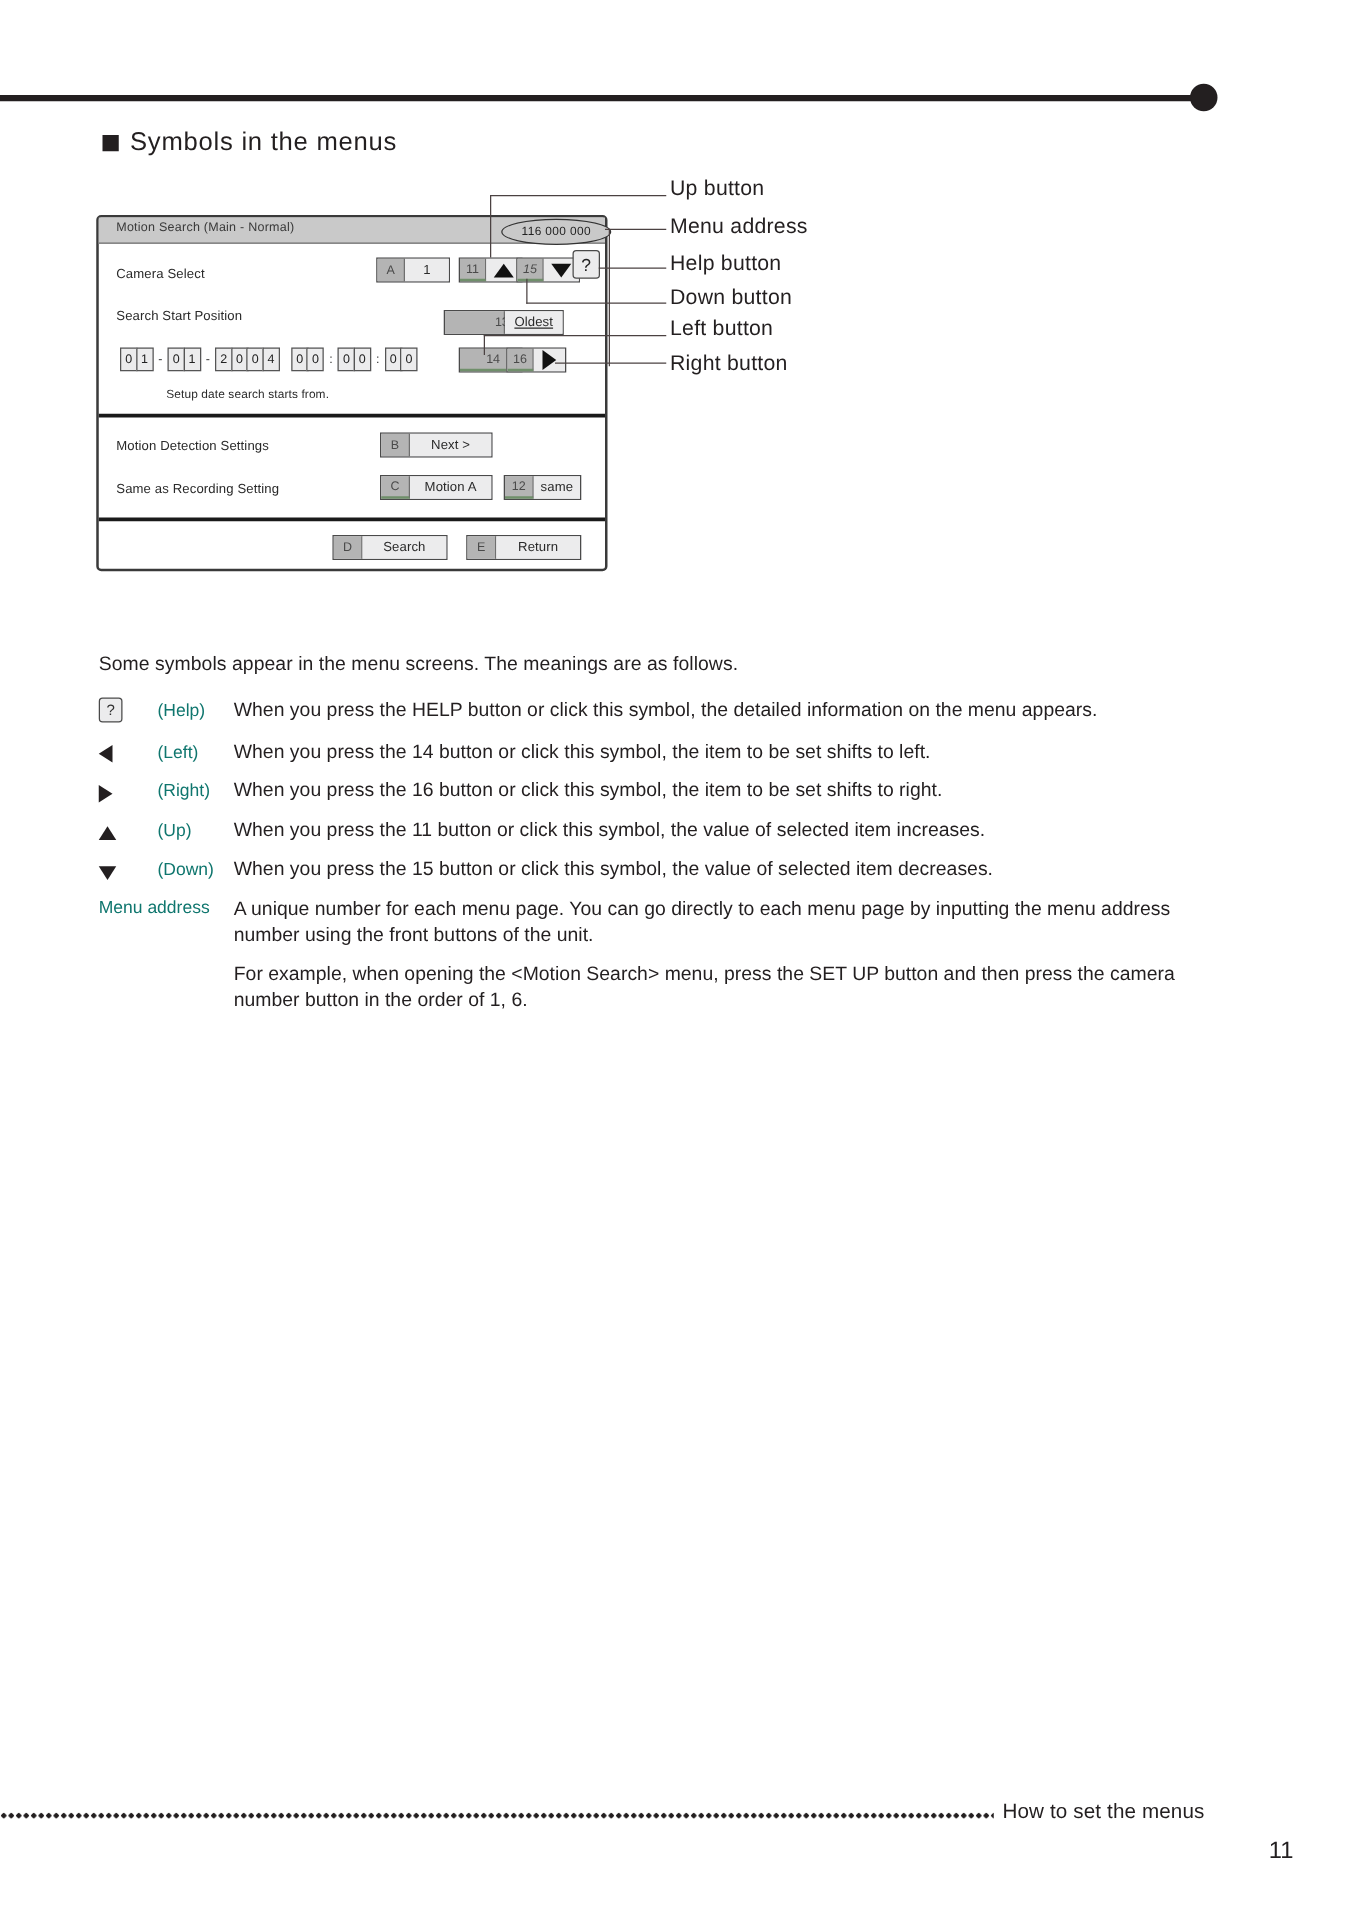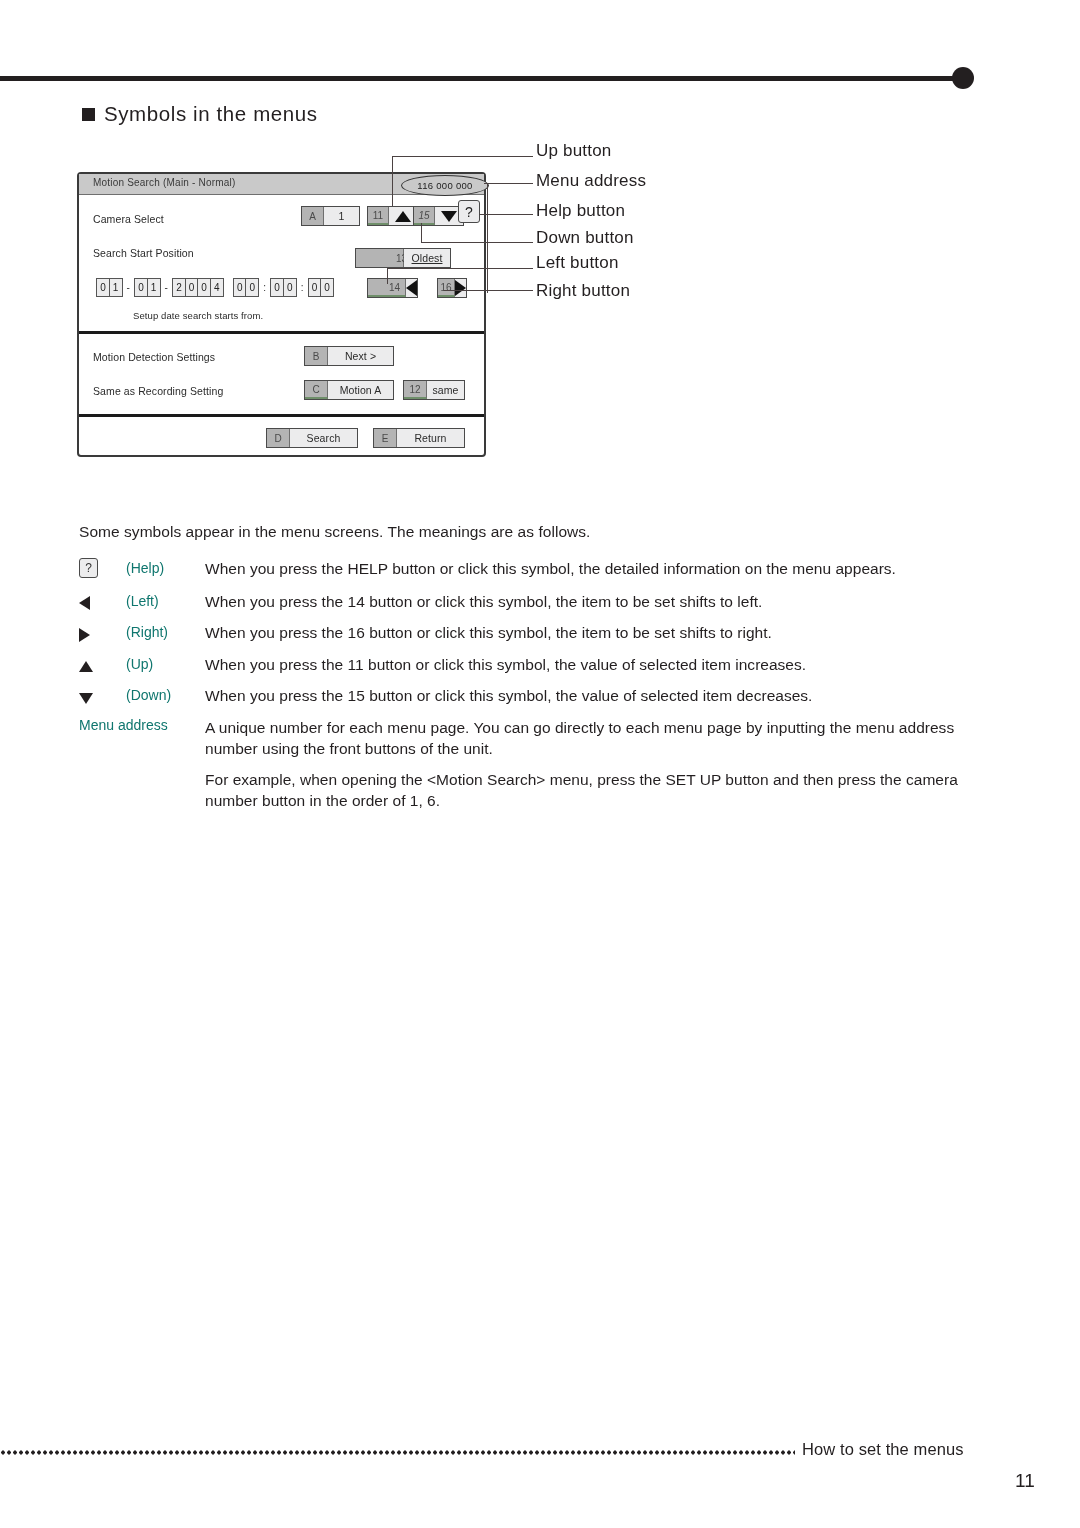--- a/index.html
+++ b/index.html
@@ -273,21 +273,21 @@
   }
   .legend-name {
     position: absolute;
     left: 47px;
     font-size: 14px;
     color: #0f766e;
     white-space: nowrap;
   }
   .legend-desc {
     position: absolute;
-    left: 126px;
+    left: 108px;
     font-size: 15.5px;
     color: #231f20;
     letter-spacing: 0.02px;
   }
   .legend-desc.wide { width: 790px; line-height: 1.38; }
 
   
   .sym-help {
     width: 19px;
     height: 20px;
@@ -418,21 +418,21 @@
     </span>
   </div>
 
   <div class="mbtn" style="left:288px; top:104px; width:51px;">
     <span class="tag greenline" style="width:45px;padding-left:16px;">14</span>
     <span class="body">
         <i class="tri left"></i>
       </span>
   </div>
 
-  <div class="mbtn" style="left:358px; top:104px; width:30px;">
+  <div class="mbtn" style="left:326px; top:104px; width:48px;">
     <span class="tag greenline" style="width:21px;">16</span>
     <span class="body">
         <i class="tri right"></i>
       </span>
   </div>
 
   <div id="hint-text">Setup date search starts from.</div>
 
   <div class="row-label" style="left:14px; top:177px;">Motion Detection Settings</div>
   <div class="mbtn" style="left:225px; top:172px; width:90px;">

